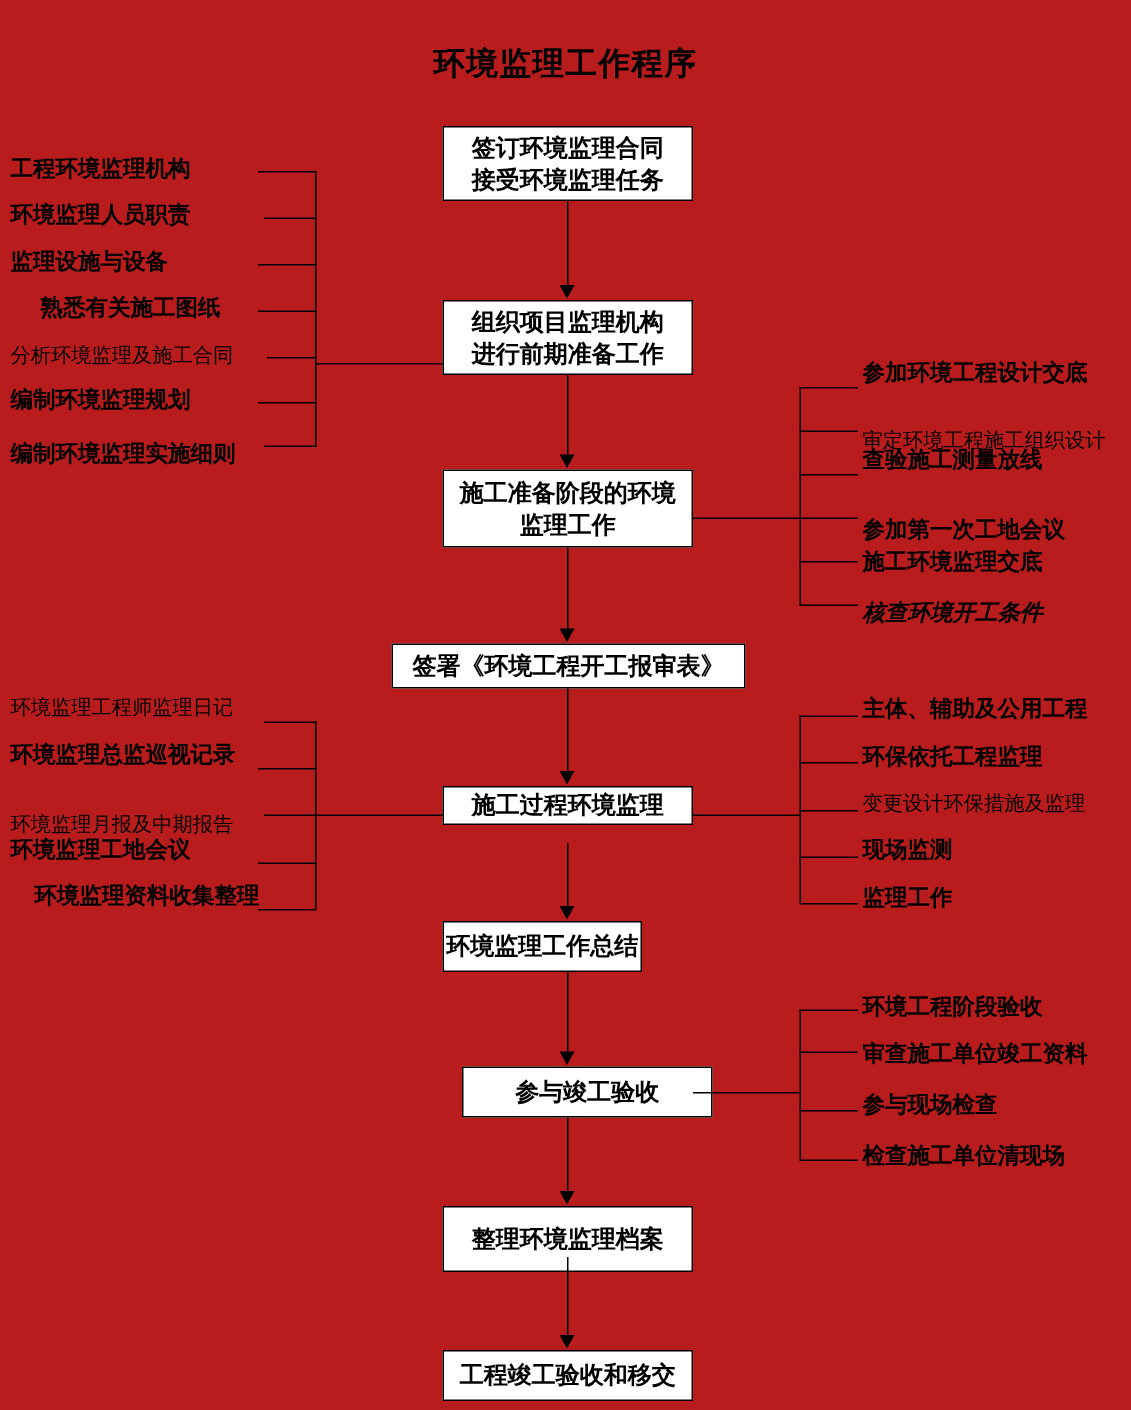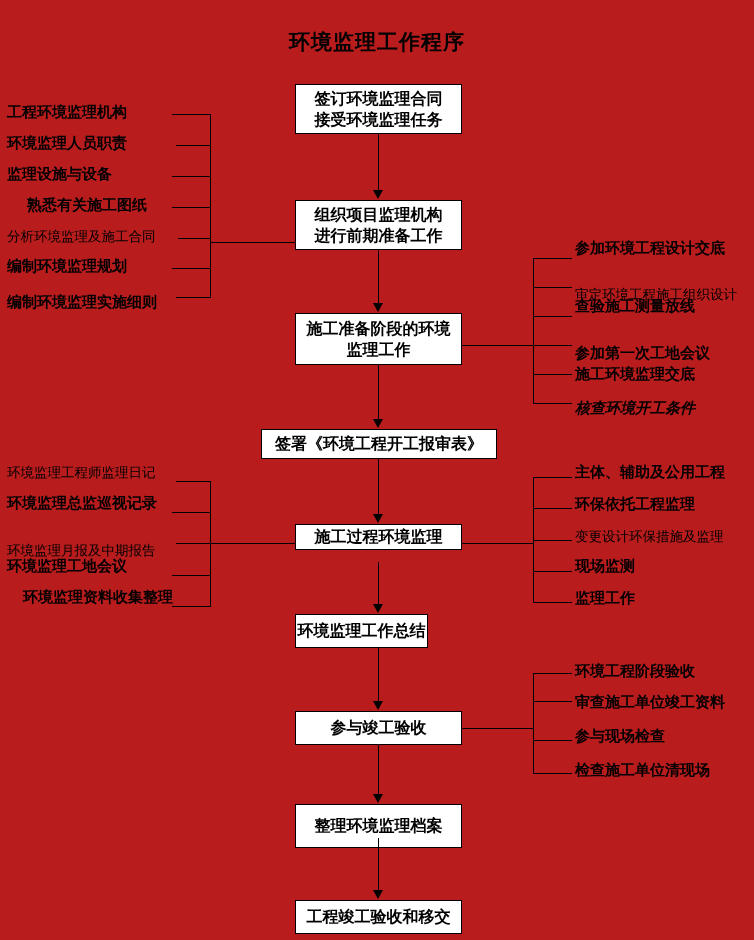--- a/index.html
+++ b/index.html
@@ -76,21 +76,21 @@
   </div>
 
   <div class="fbox" style="left:295px;top:524px;width:167px;height:26px;">
     <span>施工过程环境监理</span>
   </div>
 
   <div class="fbox" style="left:295px;top:614px;width:133px;height:34px;">
     <span>环境监理工作总结</span>
   </div>
 
-  <div class="fbox" style="left:295px;top:711px;width:167px;height:34px;">
+  <div class="fbox" style="left:308px;top:711px;width:167px;height:34px;">
     <span>参与竣工验收</span>
   </div>
 
   <div class="fbox" style="left:295px;top:804px;width:167px;height:44px;">
     <span>整理环境监理档案</span>
   </div>
 
   <div class="fbox" style="left:295px;top:900px;width:167px;height:34px;">
     <span>工程竣工验收和移交</span>
   </div>

